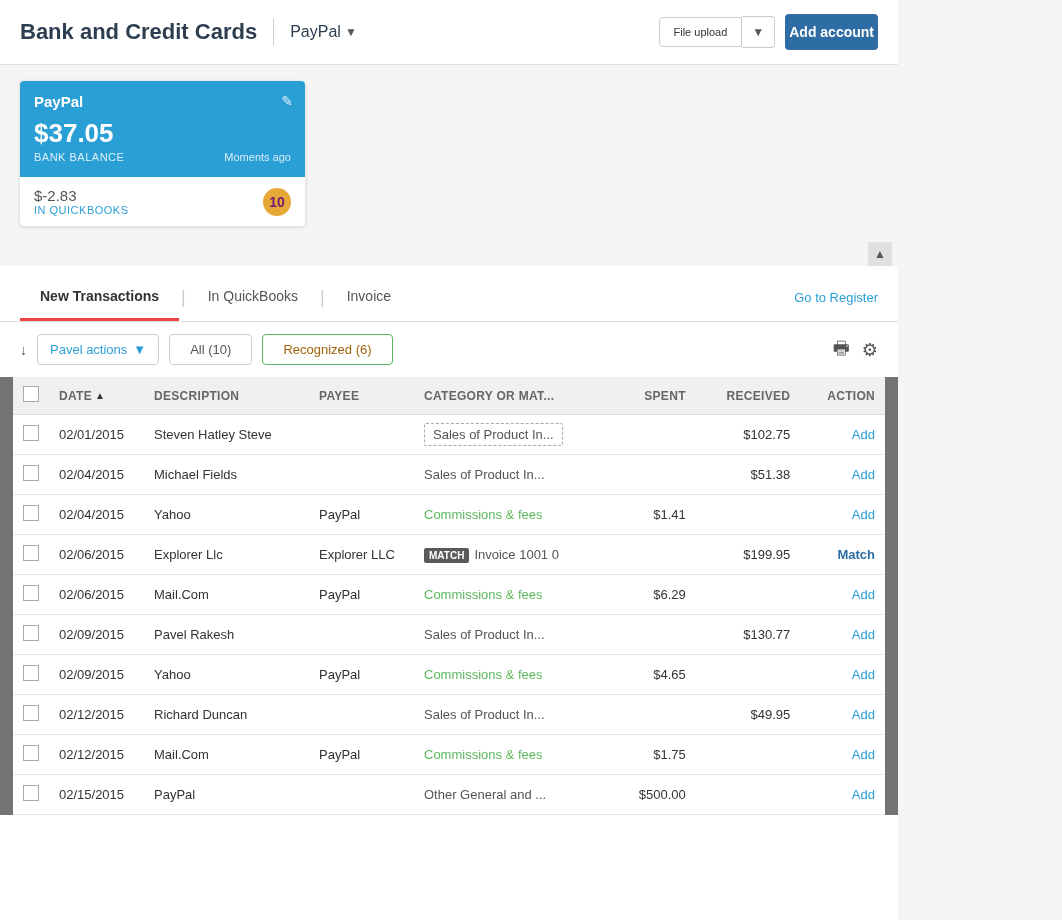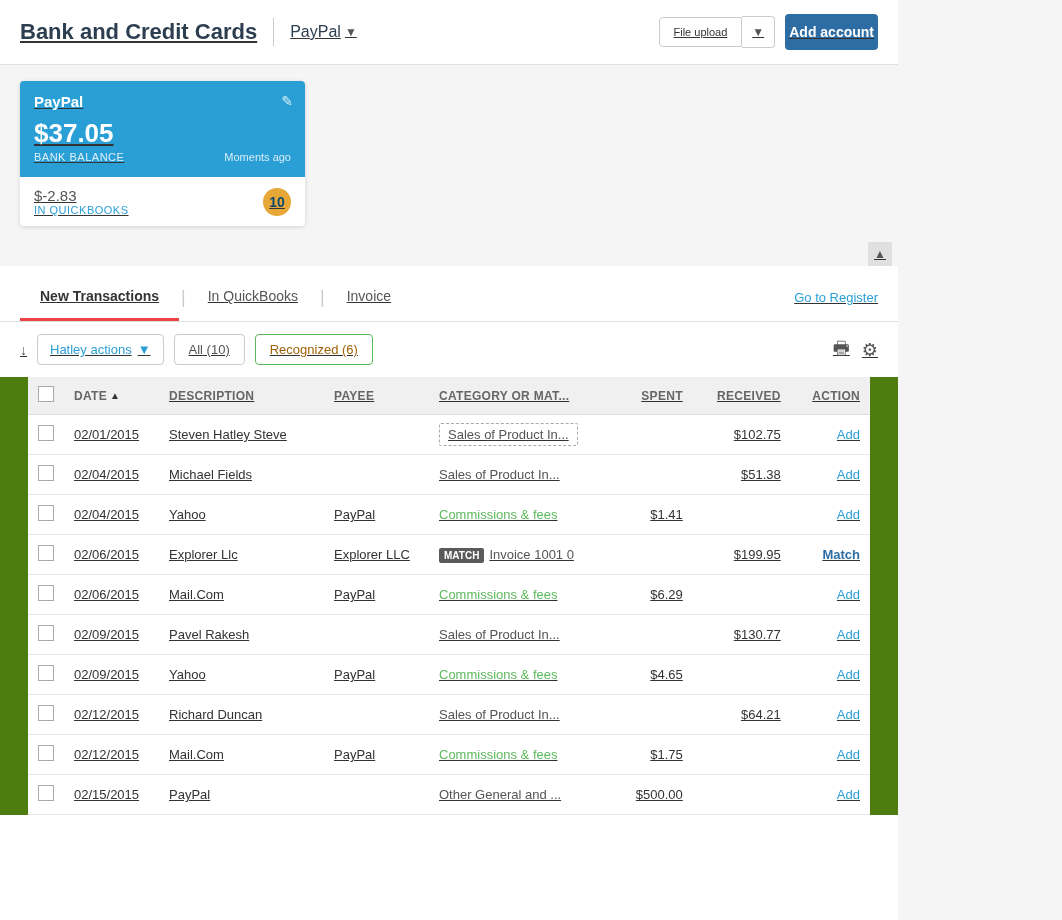--- a/index.html
+++ b/index.html
@@ -1,18 +1,18 @@
 <!DOCTYPE html>
 <html><head>
   <meta charset="utf-8">
   <style>
     * { box-sizing: border-box; margin: 0; padding: 0; }
     body { font-family: Arial, sans-serif; font-size: 13px; background: #f5f5f5; color: #333; }
 
-    .page-wrapper { background: #fff; min-height: 920px; width: 898px; text-decoration: underline; }
+    .page-wrapper { background: #fff; min-height: 920px; width: 898px; }
 
     
     .header { display: flex; align-items: center; padding: 14px 20px; background: #fff; border-bottom: 1px solid #e0e0e0; }
     .header-title { font-size: 22px; font-weight: bold; color: #2c3e50; }
     .header-divider { width: 1px; height: 28px; background: #ccc; margin: 0 16px; }
     .header-account { display: flex; align-items: center; font-size: 16px; color: #2c3e50; cursor: pointer; }
     .header-account .chevron { margin-left: 4px; font-size: 12px; color: #555; }
     .header-actions { margin-left: auto; display: flex; align-items: center; gap: 0; }
     .file-upload-btn { display: flex; align-items: center; border: 1px solid #ccc; border-radius: 4px 0 0 4px; padding: 8px 14px; background: #fff; font-size: 11px; cursor: pointer; color: #333; }
     .file-upload-chevron { border: 1px solid #ccc; border-left: none; border-radius: 0 4px 4px 0; padding: 8px 10px; background: #fff; cursor: pointer; font-size: 12px; color: #555; }
@@ -23,43 +23,43 @@
     .account-card { width: 285px; border-radius: 4px; overflow: hidden; box-shadow: 0 1px 4px rgba(0,0,0,0.15); }
     .card-top { background: #2a9fd6; padding: 12px 14px 14px; color: #fff; position: relative; }
     .card-account-name { font-size: 15px; font-weight: bold; margin-bottom: 8px; }
     .card-edit-icon { position: absolute; top: 12px; right: 12px; cursor: pointer; font-size: 14px; color: rgba(255,255,255,0.85); }
     .card-balance { font-size: 26px; font-weight: bold; color: #fff; }
     .card-balance-label { font-size: 11px; color: rgba(255,255,255,0.85); text-transform: uppercase; letter-spacing: 0.5px; margin-top: 2px; }
     .card-time { position: absolute; bottom: 14px; right: 14px; font-size: 11px; color: rgba(255,255,255,0.8); }
     .card-bottom { background: #fff; padding: 10px 14px; display: flex; align-items: center; justify-content: space-between; }
     .card-qb-balance { font-size: 15px; color: #555; }
     .card-qb-label { font-size: 11px; color: #2a9fd6; text-transform: uppercase; letter-spacing: 0.5px; }
-    .card-badge { background: #e8a838; color: #0c4a6e; border-radius: 50%; width: 28px; height: 28px; display: flex; align-items: center; justify-content: center; font-size: 14px; font-weight: bold; }
+    .card-badge { background: #e8a838; color: #701a75; border-radius: 50%; width: 28px; height: 28px; display: flex; align-items: center; justify-content: center; font-size: 14px; font-weight: bold; }
 
     
     .scroll-btn-row { display: flex; justify-content: flex-end; padding: 0 6px; background: #f5f5f5; }
     .scroll-btn { background: #e0e0e0; border: none; width: 24px; height: 24px; cursor: pointer; font-size: 12px; color: #555; }
 
     
     .tabs-row { display: flex; align-items: center; padding: 0 20px; background: #fff; border-bottom: 1px solid #ddd; margin-top: 8px; }
     .tab { padding: 14px 20px; font-size: 14px; cursor: pointer; color: #555; border-bottom: 3px solid transparent; }
     .tab.active { color: #333; font-weight: bold; border-bottom: 3px solid #ef4444; }
     .tab-divider { color: #ccc; margin: 0 2px; font-size: 18px; }
     .go-to-register { margin-left: auto; color: #2a9fd6; font-size: 13px; cursor: pointer; text-decoration: none; padding: 14px 0; }
 
     
     .toolbar { display: flex; align-items: center; padding: 12px 20px; background: #fff; gap: 10px; }
     .sort-icon { color: #555; font-size: 14px; cursor: pointer; }
     .batch-actions-btn { display: flex; align-items: center; border: 1px solid #ccc; border-radius: 4px; padding: 7px 12px; background: #fff; font-size: 13px; cursor: pointer; color: #2a9fd6; gap: 6px; }
-    .filter-btn { border: 1px solid #ccc; border-radius: 4px; padding: 7px 14px; background: #fff; font-size: 13px; cursor: pointer; color: #555; }
+    .filter-btn { border: 1px solid #ccc; border-radius: 4px; padding: 7px 20px; background: #fff; font-size: 13px; cursor: pointer; color: #555; }
     .filter-btn.green-border { border-color: #5cb85c; color: #a16207; }
     .toolbar-icons { margin-left: auto; display: flex; gap: 12px; align-items: center; color: #555; font-size: 18px; cursor: pointer; }
 
     
-    .table-wrapper { padding: 0 28px; background: #4d7c0f; }
+    .table-wrapper { padding: 0 13px; background: #737373; }
     table { width: 100%; border-collapse: collapse; }
     thead tr { background: #f0f0f0; }
     thead th { padding: 9px 10px; text-align: left; font-size: 12px; color: #666; font-weight: bold; border-bottom: 1px solid #ddd; text-transform: uppercase; letter-spacing: 0.3px; }
     thead th.right { text-align: right; }
     tbody tr { border-bottom: 1px solid #e8e8e8; background: #fff; }
     tbody td { padding: 10px 10px; font-size: 13px; vertical-align: middle; }
     tbody td.right { text-align: right; }
     .checkbox-cell { width: 36px; }
     .cb { width: 16px; height: 16px; border: 1px solid #aaa; background: #fff; cursor: pointer; display: inline-block; }
     .date-col { width: 95px; color: #333; }
@@ -121,21 +121,21 @@
     <span class="tab-divider">|</span>
     <div class="tab">In QuickBooks</div>
     <span class="tab-divider">|</span>
     <div class="tab">Invoice</div>
     <a class="go-to-register">Go to Register</a>
   </div>
 
   <div class="toolbar">
     <span class="sort-icon">↓</span>
     <button class="batch-actions-btn">
-      <span>Hatley actions</span>
+      <span>Pavel actions</span>
       <span>▼</span>
     </button>
     <button class="filter-btn">All (10)</button>
     <button class="filter-btn green-border">Recognized (6)</button>
     <div class="toolbar-icons">
       <span title="Print">🖶</span>
       <span title="Settings">⚙</span>
     </div>
   </div>
 
@@ -230,21 +230,21 @@
             <td class="right"></td>
             <td class="right"><span class="action-add">Add</span></td>
           </tr>
           <tr>
             <td class="checkbox-cell"><span class="cb"></span></td>
             <td class="date-col">02/12/2015</td>
             <td class="desc-col">Richard Duncan</td>
             <td class="payee-col"></td>
             <td><span class="category-text">Sales of Product In...</span></td>
             <td class="right"></td>
-            <td class="right">$64.21</td>
+            <td class="right">$49.95</td>
             <td class="right"><span class="action-add">Add</span></td>
           </tr>
           <tr>
             <td class="checkbox-cell"><span class="cb"></span></td>
             <td class="date-col">02/12/2015</td>
             <td class="desc-col">Mail.Com</td>
             <td class="payee-col">PayPal</td>
             <td><span class="category-green">Commissions &amp; fees</span></td>
             <td class="right">$1.75</td>
             <td class="right"></td>

